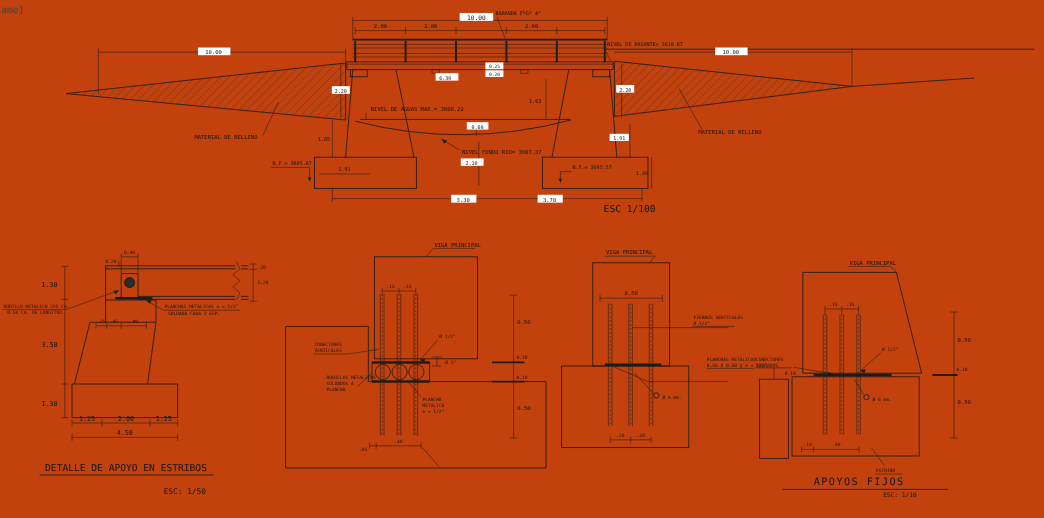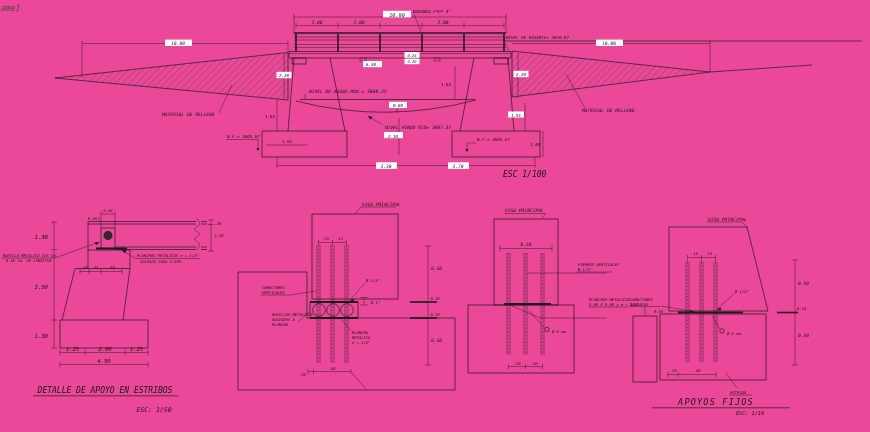--- a/index.html
+++ b/index.html
@@ -1,17 +1,17 @@
 <!DOCTYPE html>
 <html><head>
 <meta charset="utf-8">
 <style>
   html,body{margin:0;padding:0;background:#e8e8e8;}
-  .stage{position:relative;width:870px;height:432px;background:#ec4899;overflow:hidden;
-         font-family:"DejaVu Sans Mono","Liberation Mono",monospace;font-style:italic;}
+  .stage{position:relative;width:870px;height:432px;background:#c2410c;overflow:hidden;
+         font-family:"DejaVu Sans Mono","Liberation Mono",monospace;}
   svg{position:absolute;left:0;top:0;}
   
   .ln{stroke:#1c1c1c;stroke-width:.7;fill:none;}
   .thin{stroke:#1c1c1c;stroke-width:.45;fill:none;}
   .th{stroke:#1c1c1c;stroke-width:1.6;fill:none;}
   .th2{stroke:#1c1c1c;stroke-width:2.1;fill:none;}
   .dash{stroke-dasharray:1.6 1.8;}
   .hatchfill{fill:url(#hatch);stroke:#1c1c1c;stroke-width:.7;}
   .wbg{fill:#ffffff;}
   .ah{fill:#1c1c1c;stroke:none;}

